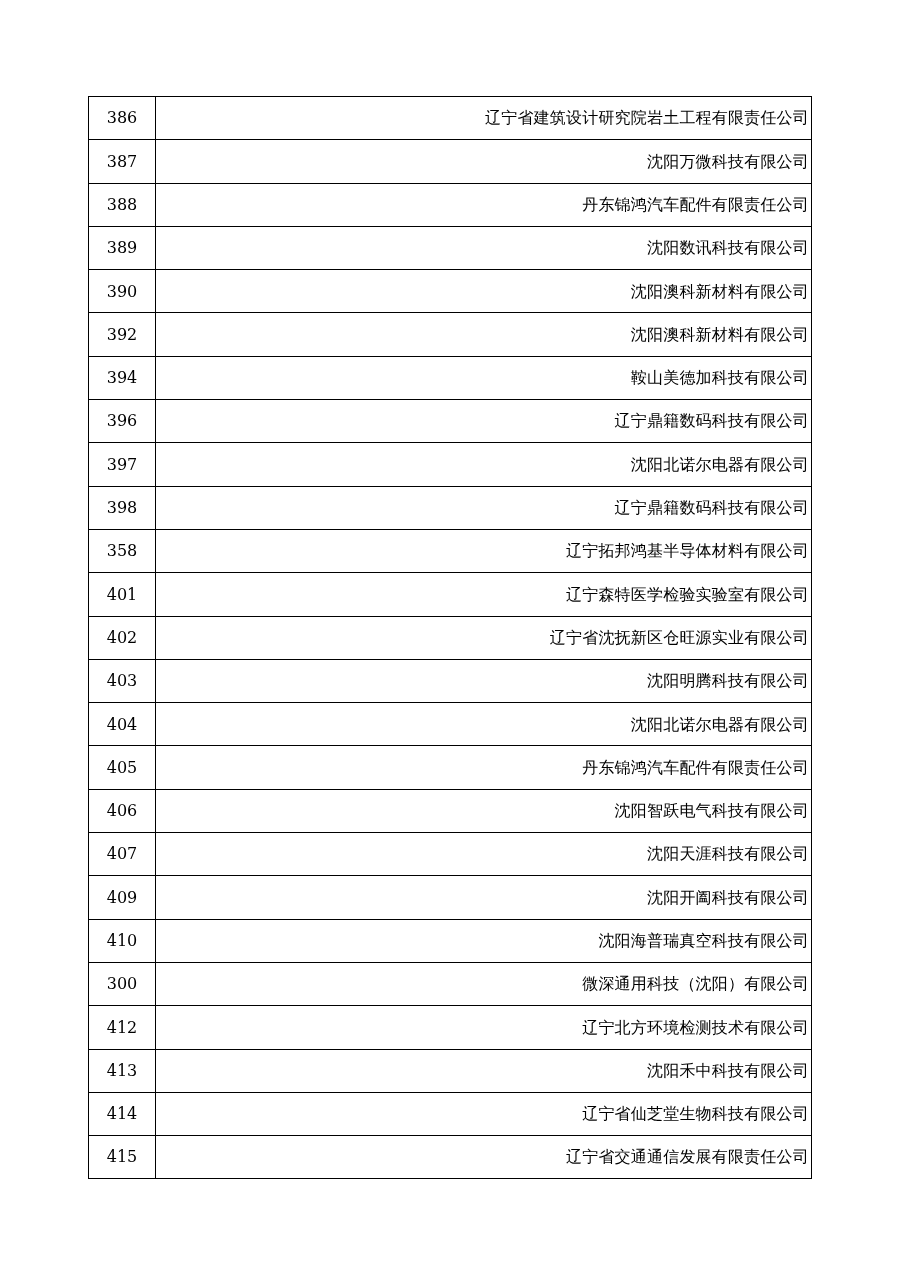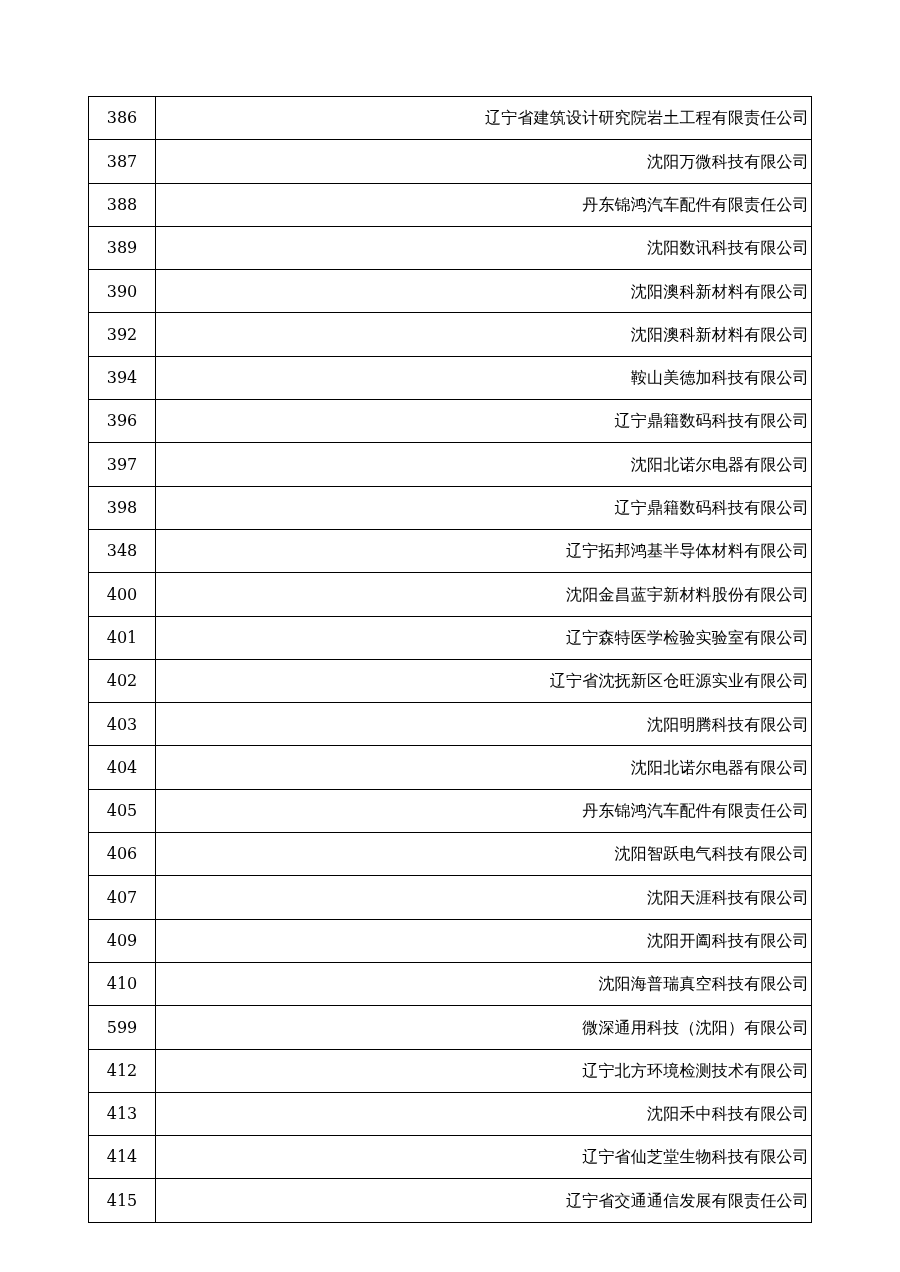--- a/index.html
+++ b/index.html
@@ -87,26 +87,22 @@
         </tr>
         <tr>
           <td class="col-index">397</td>
           <td class="col-name">沈阳北诺尔电器有限公司</td>
         </tr>
         <tr>
           <td class="col-index">398</td>
           <td class="col-name">辽宁鼎籍数码科技有限公司</td>
         </tr>
         <tr>
-          <td class="col-index">348</td>
+          <td class="col-index">358</td>
           <td class="col-name">辽宁拓邦鸿基半导体材料有限公司</td>
-        </tr>
-        <tr>
-          <td class="col-index">400</td>
-          <td class="col-name">沈阳金昌蓝宇新材料股份有限公司</td>
         </tr>
         <tr>
           <td class="col-index">401</td>
           <td class="col-name">辽宁森特医学检验实验室有限公司</td>
         </tr>
         <tr>
           <td class="col-index">402</td>
           <td class="col-name">辽宁省沈抚新区仓旺源实业有限公司</td>
         </tr>
         <tr>
@@ -131,21 +127,21 @@
         </tr>
         <tr>
           <td class="col-index">409</td>
           <td class="col-name">沈阳开阖科技有限公司</td>
         </tr>
         <tr>
           <td class="col-index">410</td>
           <td class="col-name">沈阳海普瑞真空科技有限公司</td>
         </tr>
         <tr>
-          <td class="col-index">599</td>
+          <td class="col-index">300</td>
           <td class="col-name">微深通用科技（沈阳）有限公司</td>
         </tr>
         <tr>
           <td class="col-index">412</td>
           <td class="col-name">辽宁北方环境检测技术有限公司</td>
         </tr>
         <tr>
           <td class="col-index">413</td>
           <td class="col-name">沈阳禾中科技有限公司</td>
         </tr>

